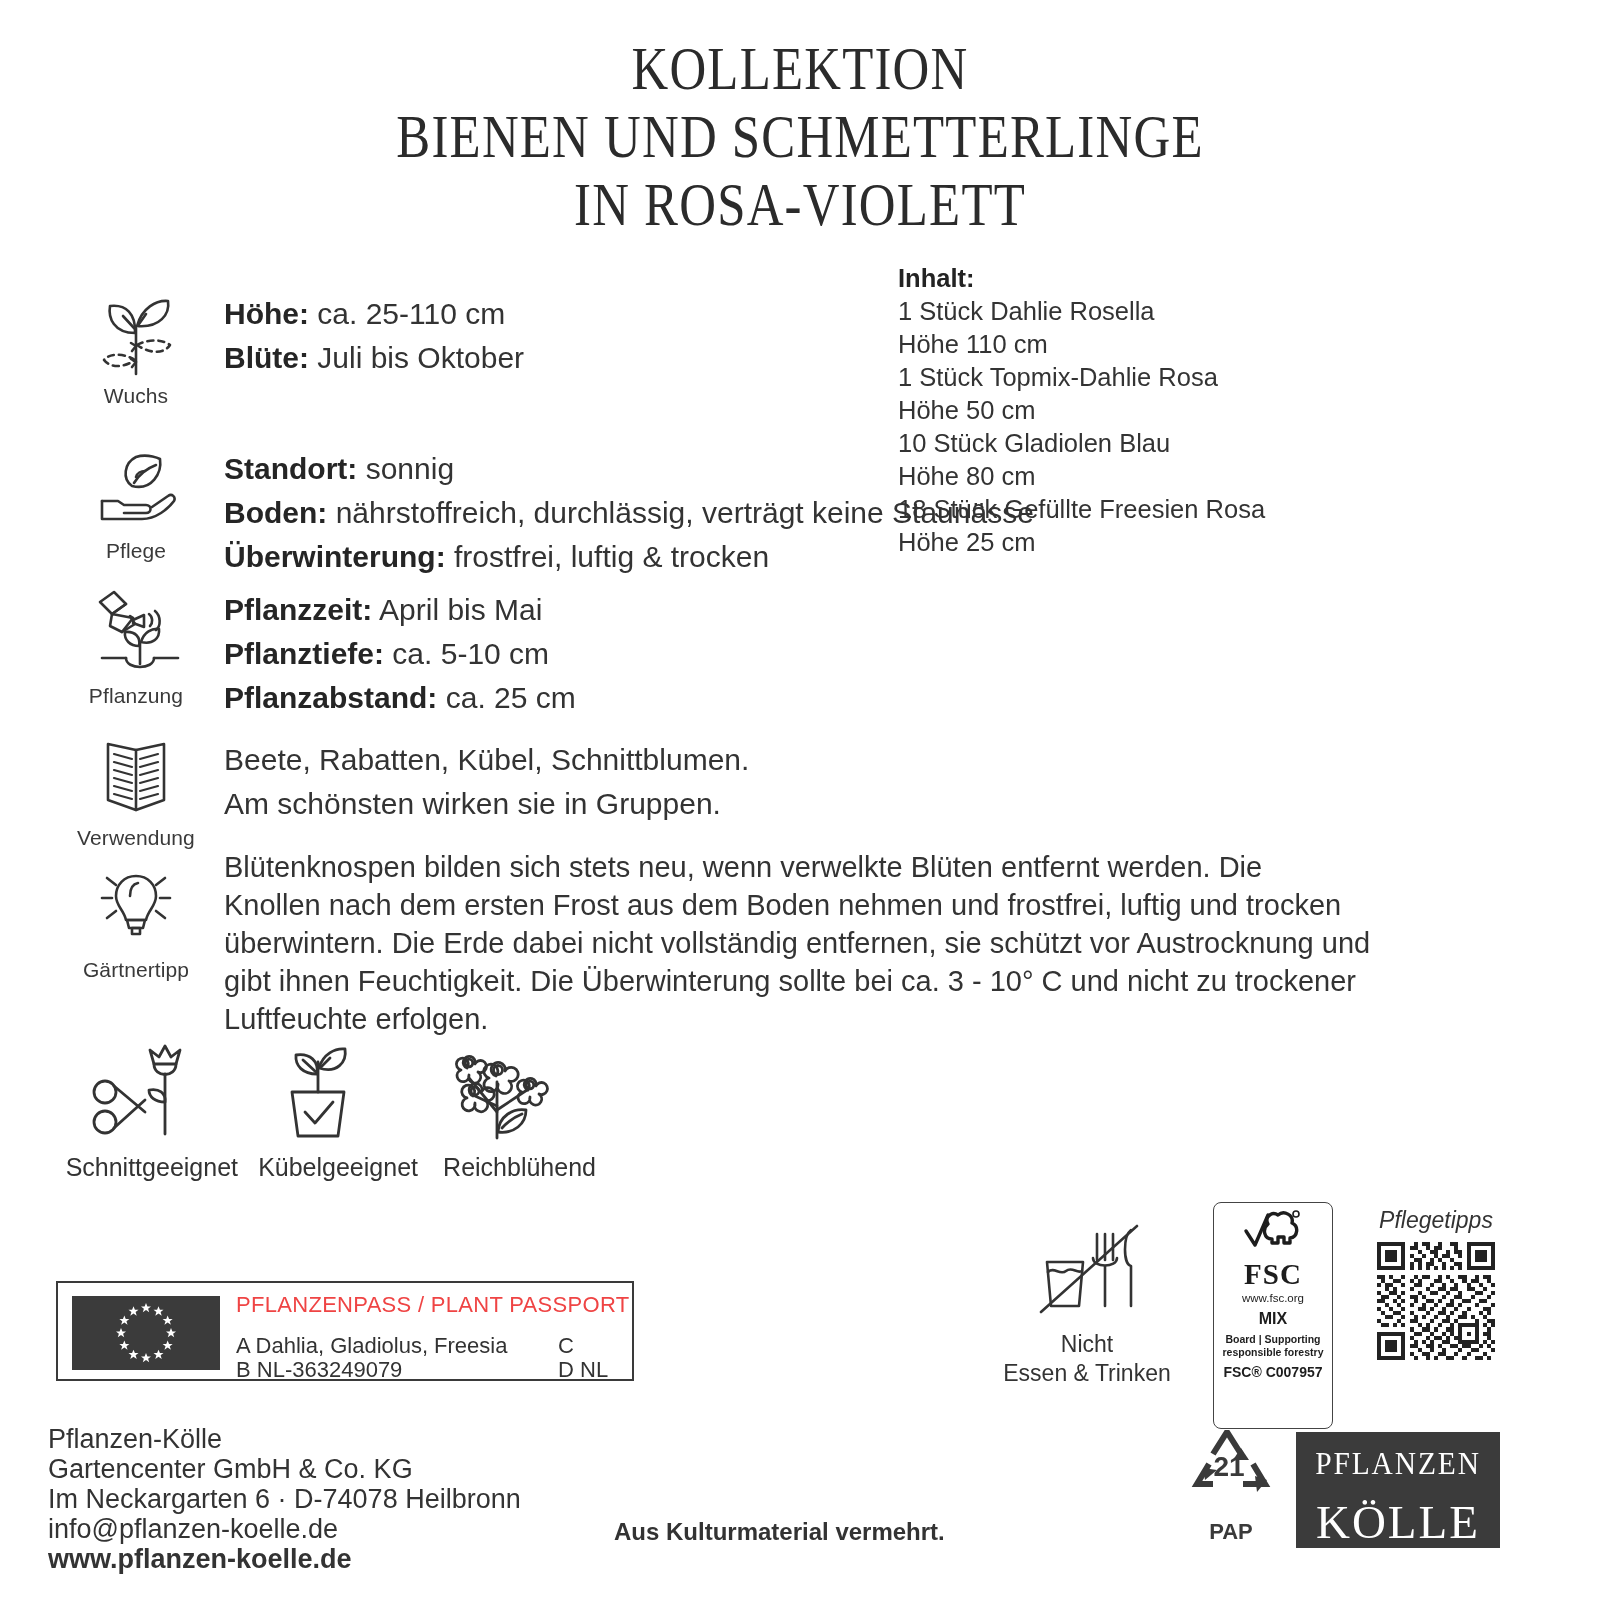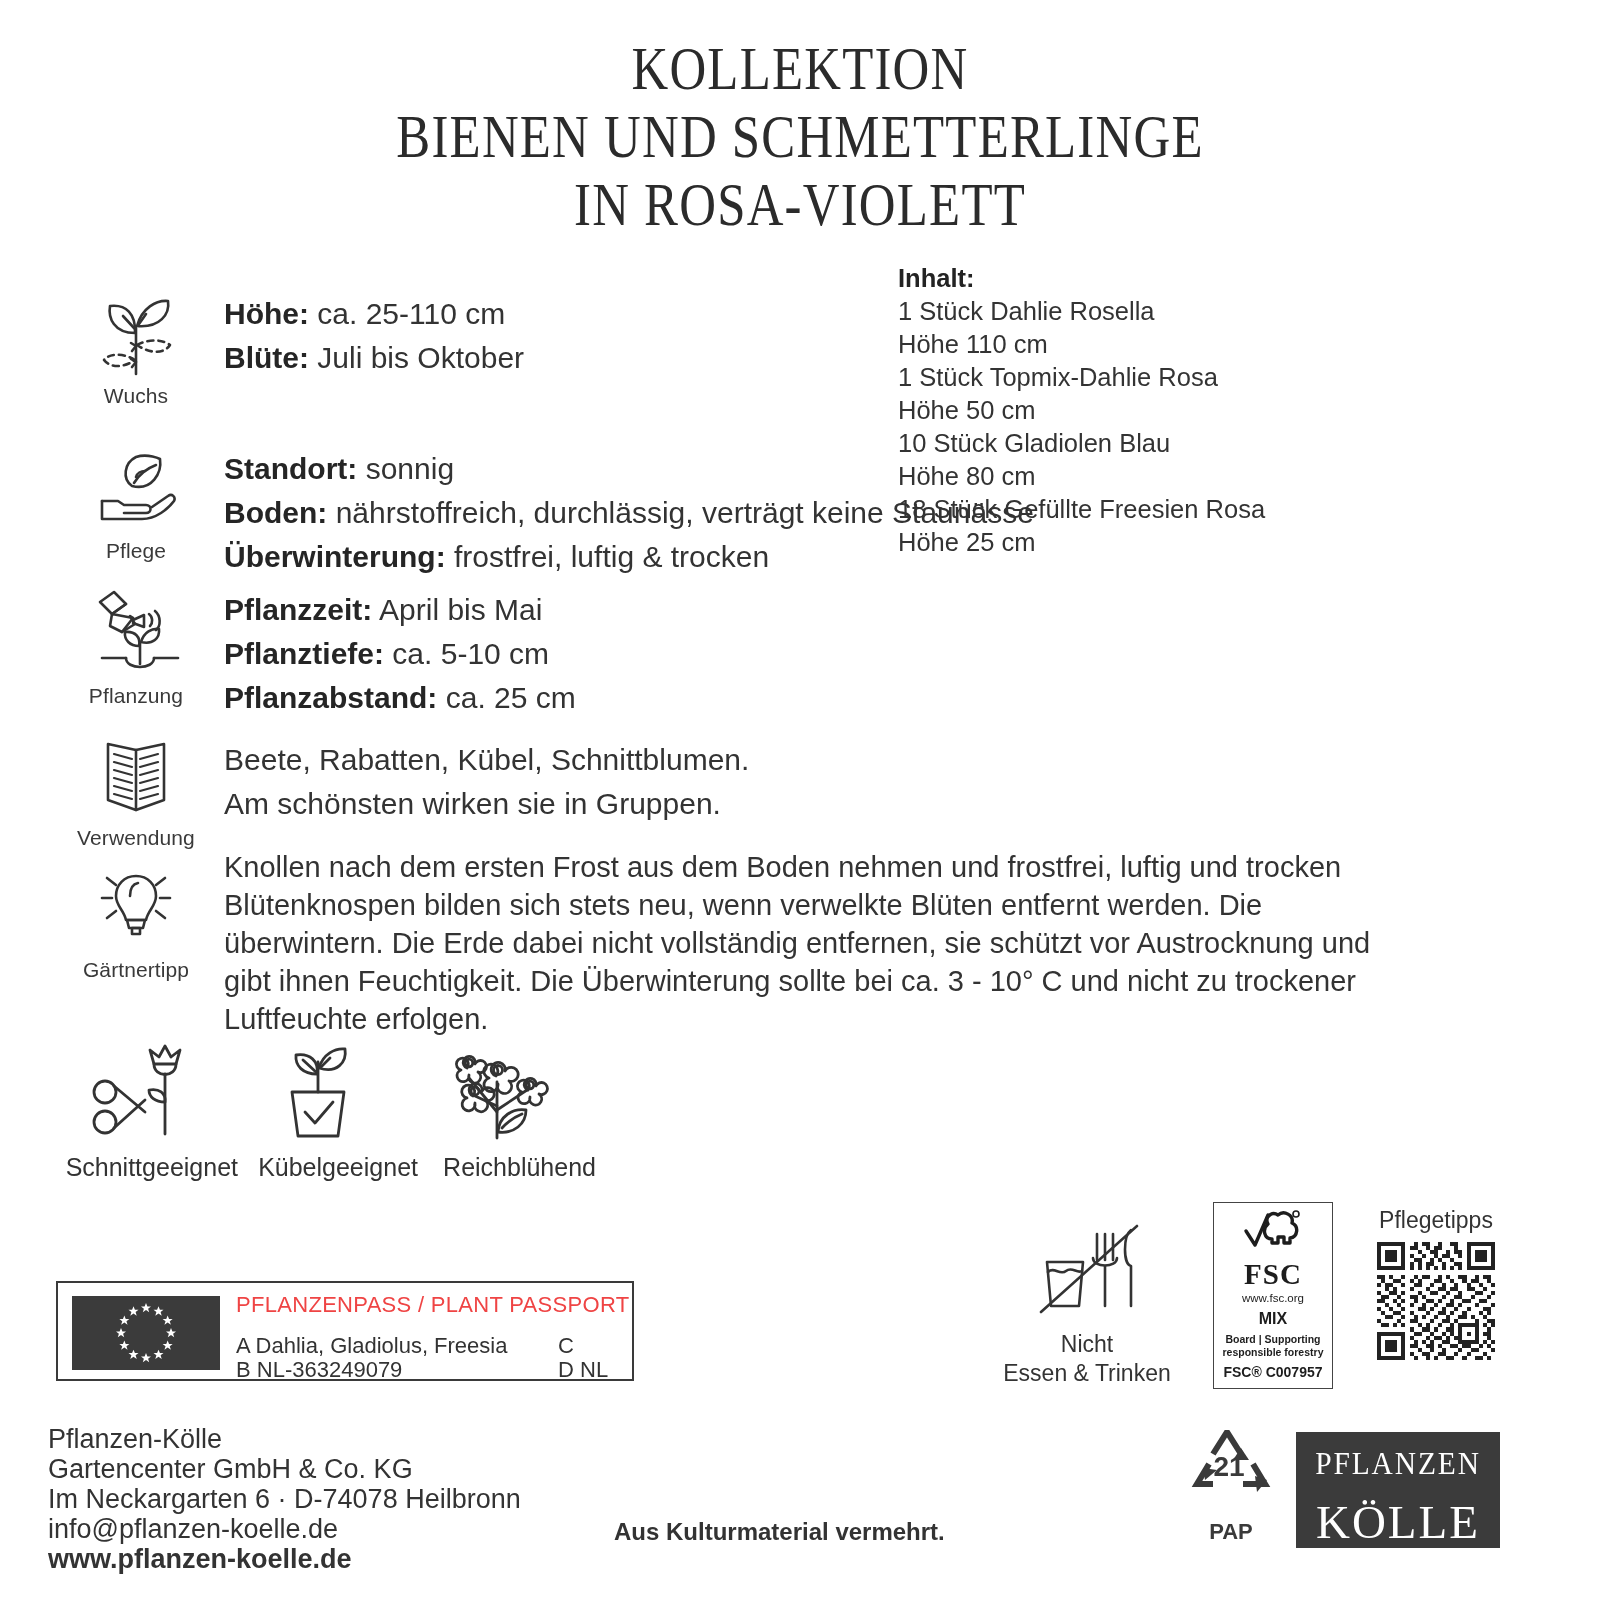--- a/index.html
+++ b/index.html
@@ -183,43 +183,43 @@
     margin-top: 6px;
   }
   #noeat .lbl span { display: block; }
 
   
   #fsc {
     position: absolute;
     left: 1213px;
     top: 1202px;
     width: 120px;
-    height: 187px;
+    height: 227px;
     border: 1.6px solid #444;
-    border-radius: 0;
+    border-radius: 8px;
     box-sizing: border-box;
     text-align: center;
     padding-top: 6px;
   }
   #fsc .fsc-word {
     font-family: "Liberation Serif", serif;
     font-size: 29px;
     font-weight: bold;
     letter-spacing: 1px;
     color: #1d1d1d;
     margin-top: 1px;
   }
   #fsc .fsc-url { font-size: 11.5px; color: #1d1d1d; margin-top: 1px; }
   #fsc .fsc-mix { font-size: 16px; font-weight: bold; color: #1d1d1d; margin-top: 6px; }
   #fsc .fsc-desc { font-size: 10.5px; font-weight: bold; line-height: 12.5px; color: #1d1d1d; margin-top: 5px; }
   #fsc .fsc-code { font-size: 14px; font-weight: bold; color: #1d1d1d; margin-top: 6px; }
 
   
   #qrblock { position: absolute; left: 1374px; top: 1207px; width: 124px; text-align: center; }
-  #qrlabel { font-size: 23px; color: #333; margin-bottom: 8px; }
+  #qrlabel { font-size: 23px; color: #333; margin-bottom: 8px; font-style: italic; }
   #qrcode { width: 118px; height: 118px; margin: 0 auto; display: block; }
 
   
   #pap { position: absolute; left: 1176px; top: 1430px; width: 110px; text-align: center; }
   #pap svg { display: block; margin: 0 auto; }
   #pap .pap-label { font-size: 22px; font-weight: bold; color: #3a3a3a; margin-top: 1px; }
 
   
   #koelle {
     position: absolute;
@@ -360,22 +360,22 @@
           <path d="M17 16 L26 23"></path>
           <path d="M75 16 L66 23"></path>
           <path d="M17 56 L26 49"></path>
           <path d="M75 56 L66 49"></path>
         </g>
       </svg>
       <div class="spec-icon-label">Gärtnertipp</div>
     </div>
   </div>
   <div id="tip-text">
+    <span>Blütenknospen bilden sich stets neu, wenn verwelkte Blüten entfernt werden. Die</span>
     <span>Knollen nach dem ersten Frost aus dem Boden nehmen und frostfrei, luftig und trocken</span>
-    <span>Blütenknospen bilden sich stets neu, wenn verwelkte Blüten entfernt werden. Die</span>
     <span>überwintern. Die Erde dabei nicht vollständig entfernen, sie schützt vor Austrocknung und</span>
     <span>gibt ihnen Feuchtigkeit. Die Überwinterung sollte bei ca. 3 - 10° C und nicht zu trockener</span>
     <span>Luftfeuchte erfolgen.</span>
   </div>
 
   <div id="inhalt">
     <span class="hd">Inhalt:</span>
     <span>1 Stück Dahlie Rosella</span>
     <span>Höhe 110 cm</span>
     <span>1 Stück Topmix-Dahlie Rosa</span>

